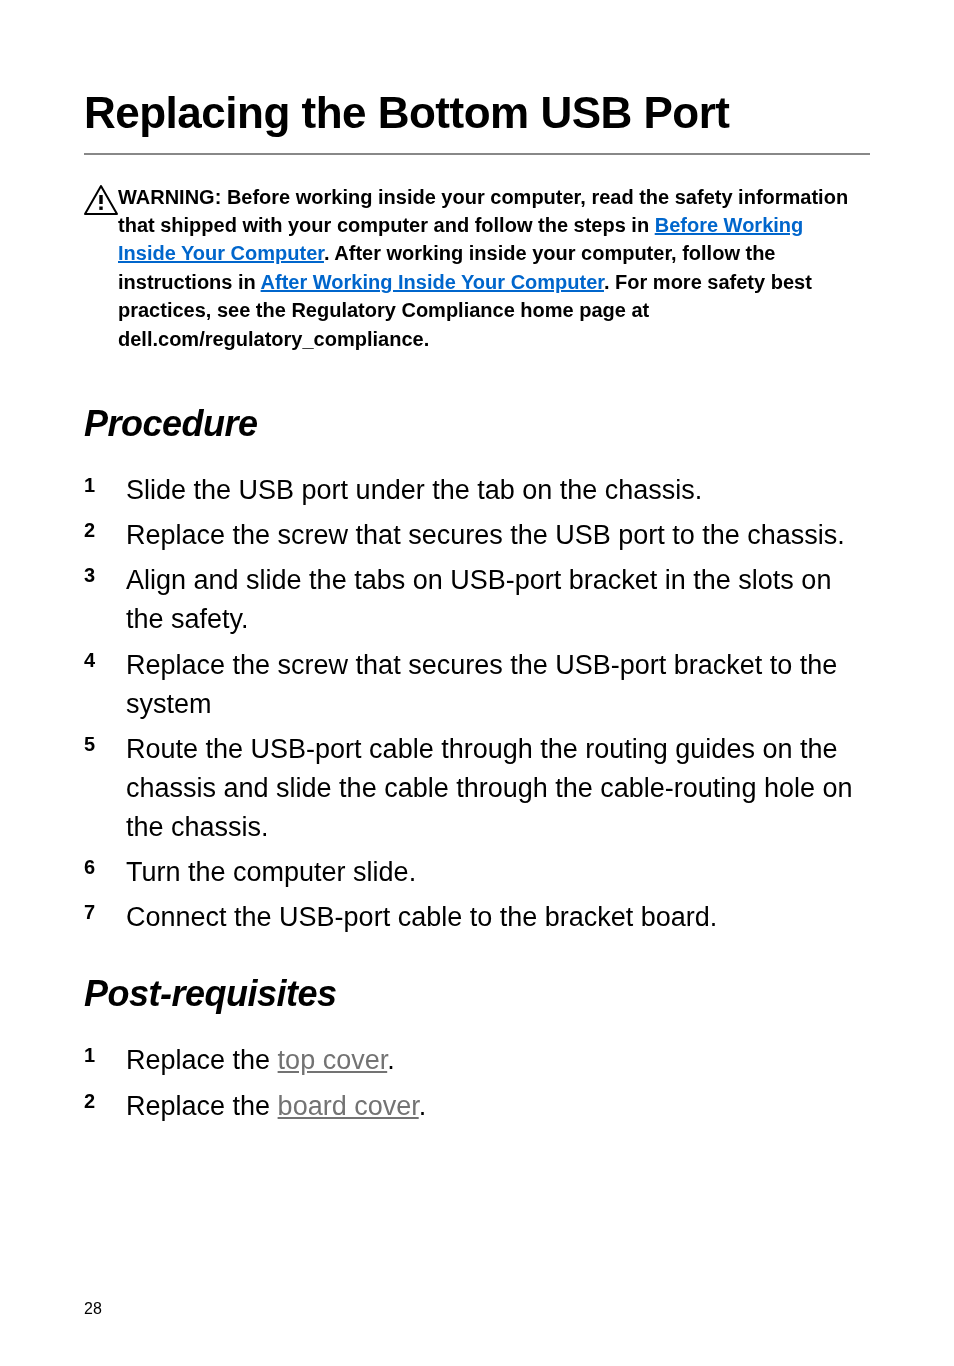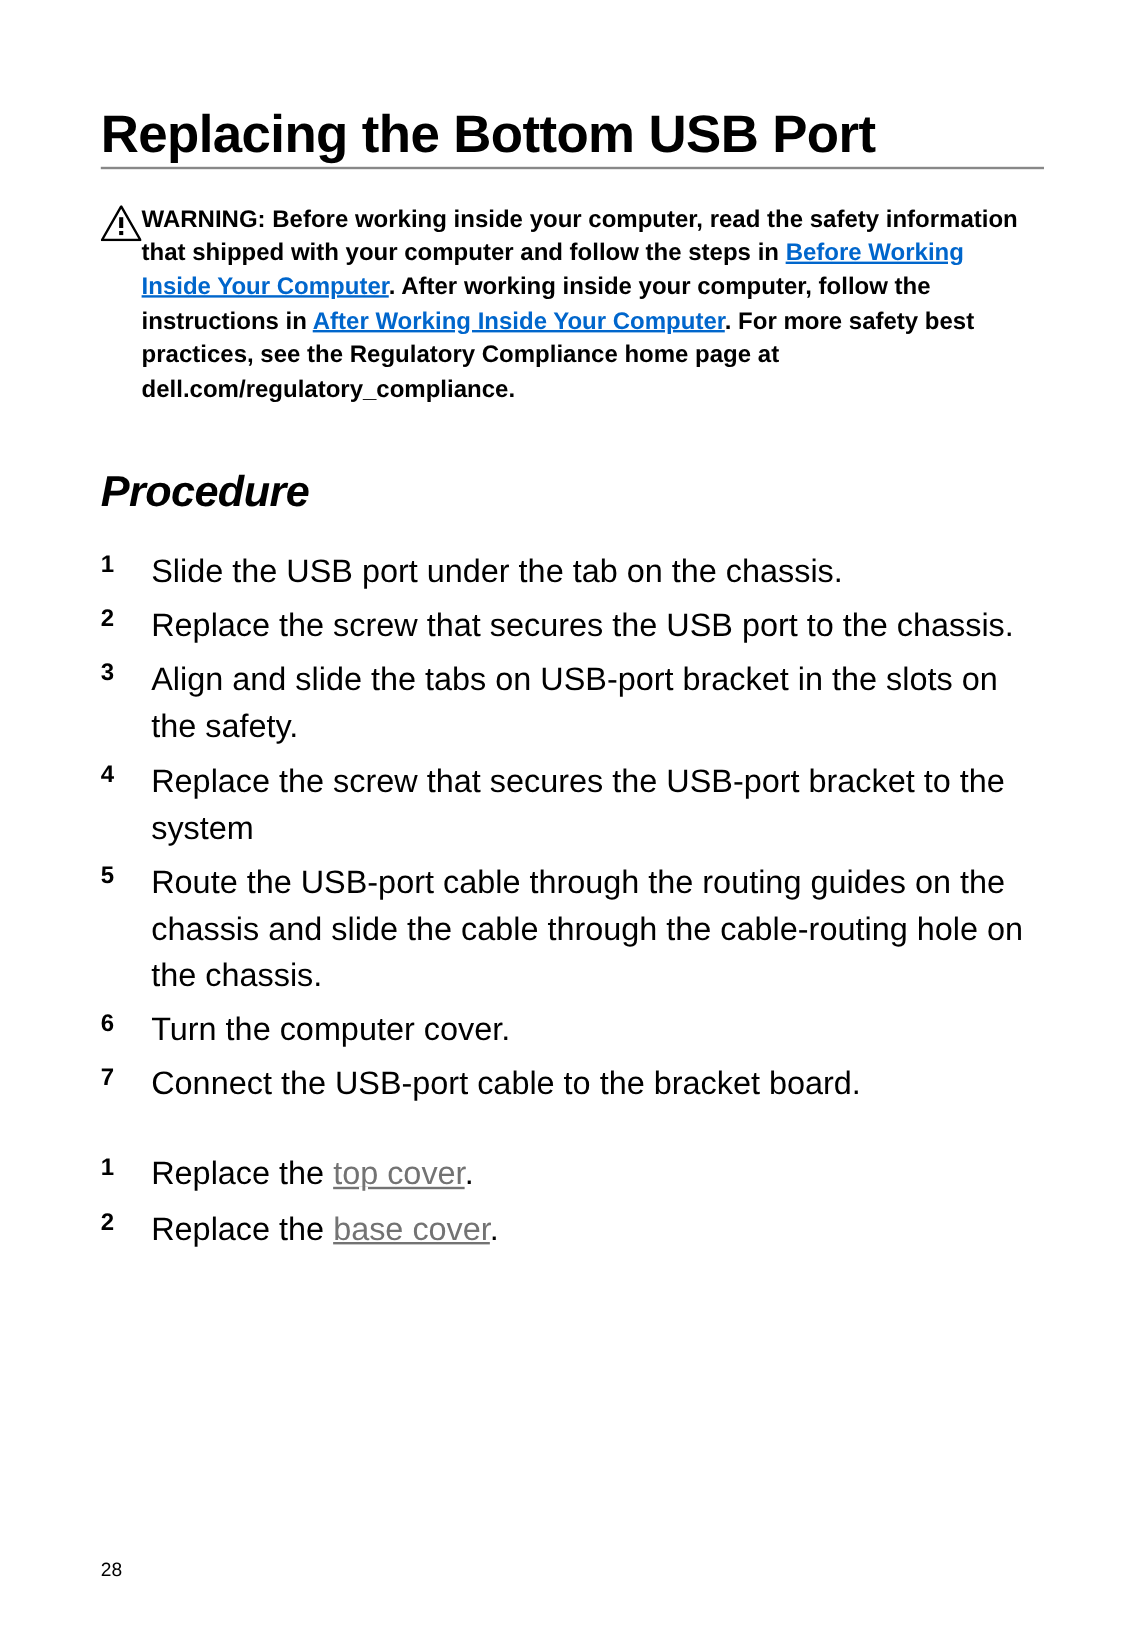--- a/index.html
+++ b/index.html
@@ -10,20 +10,21 @@
     background: #fff;
     color: #000;
     position: relative;
     padding: 88px 84px 0 84px;
   }
   .page-title {
     font-size: 44px;
     font-weight: 900;
     letter-spacing: -0.5px;
     line-height: 1.15;
+    padding-bottom: 14px;
     border-bottom: 2px solid #888;
     margin-bottom: 28px;
   }
   .warning-block {
     display: flex;
     align-items: flex-start;
     gap: 0;
     margin-bottom: 50px;
     padding-right: 10px;
   }
@@ -100,29 +101,30 @@
 </div>
 
 <div class="section-block">
   <h2 class="section-heading">Procedure</h2>
   <ol class="steps">
     <li>Slide the USB port under the tab on the chassis.</li>
     <li>Replace the screw that secures the USB port to the chassis.</li>
     <li>Align and slide the tabs on USB-port bracket in the slots on the safety.</li>
     <li>Replace the screw that secures the USB-port bracket to the system</li>
     <li>Route the USB-port cable through the routing guides on the chassis and slide the cable through the cable-routing hole on the chassis.</li>
-    <li>Turn the computer cover.</li>
+    <li>Turn the computer slide.</li>
     <li>Connect the USB-port cable to the bracket board.</li>
   </ol>
 </div>
 
 <div class="section-block">
+  <h2 class="section-heading">Post-requisites</h2>
   <ol class="steps">
     <li>
       <span>Replace the </span><a href="#" class="link-normal">top cover</a><span>.</span>
     </li>
     <li>
-      <span>Replace the </span><a href="#" class="link-normal">base cover</a><span>.</span>
+      <span>Replace the </span><a href="#" class="link-normal">board cover</a><span>.</span>
     </li>
   </ol>
 </div>
 
 <div class="page-number">28</div>
 
 </body></html>

